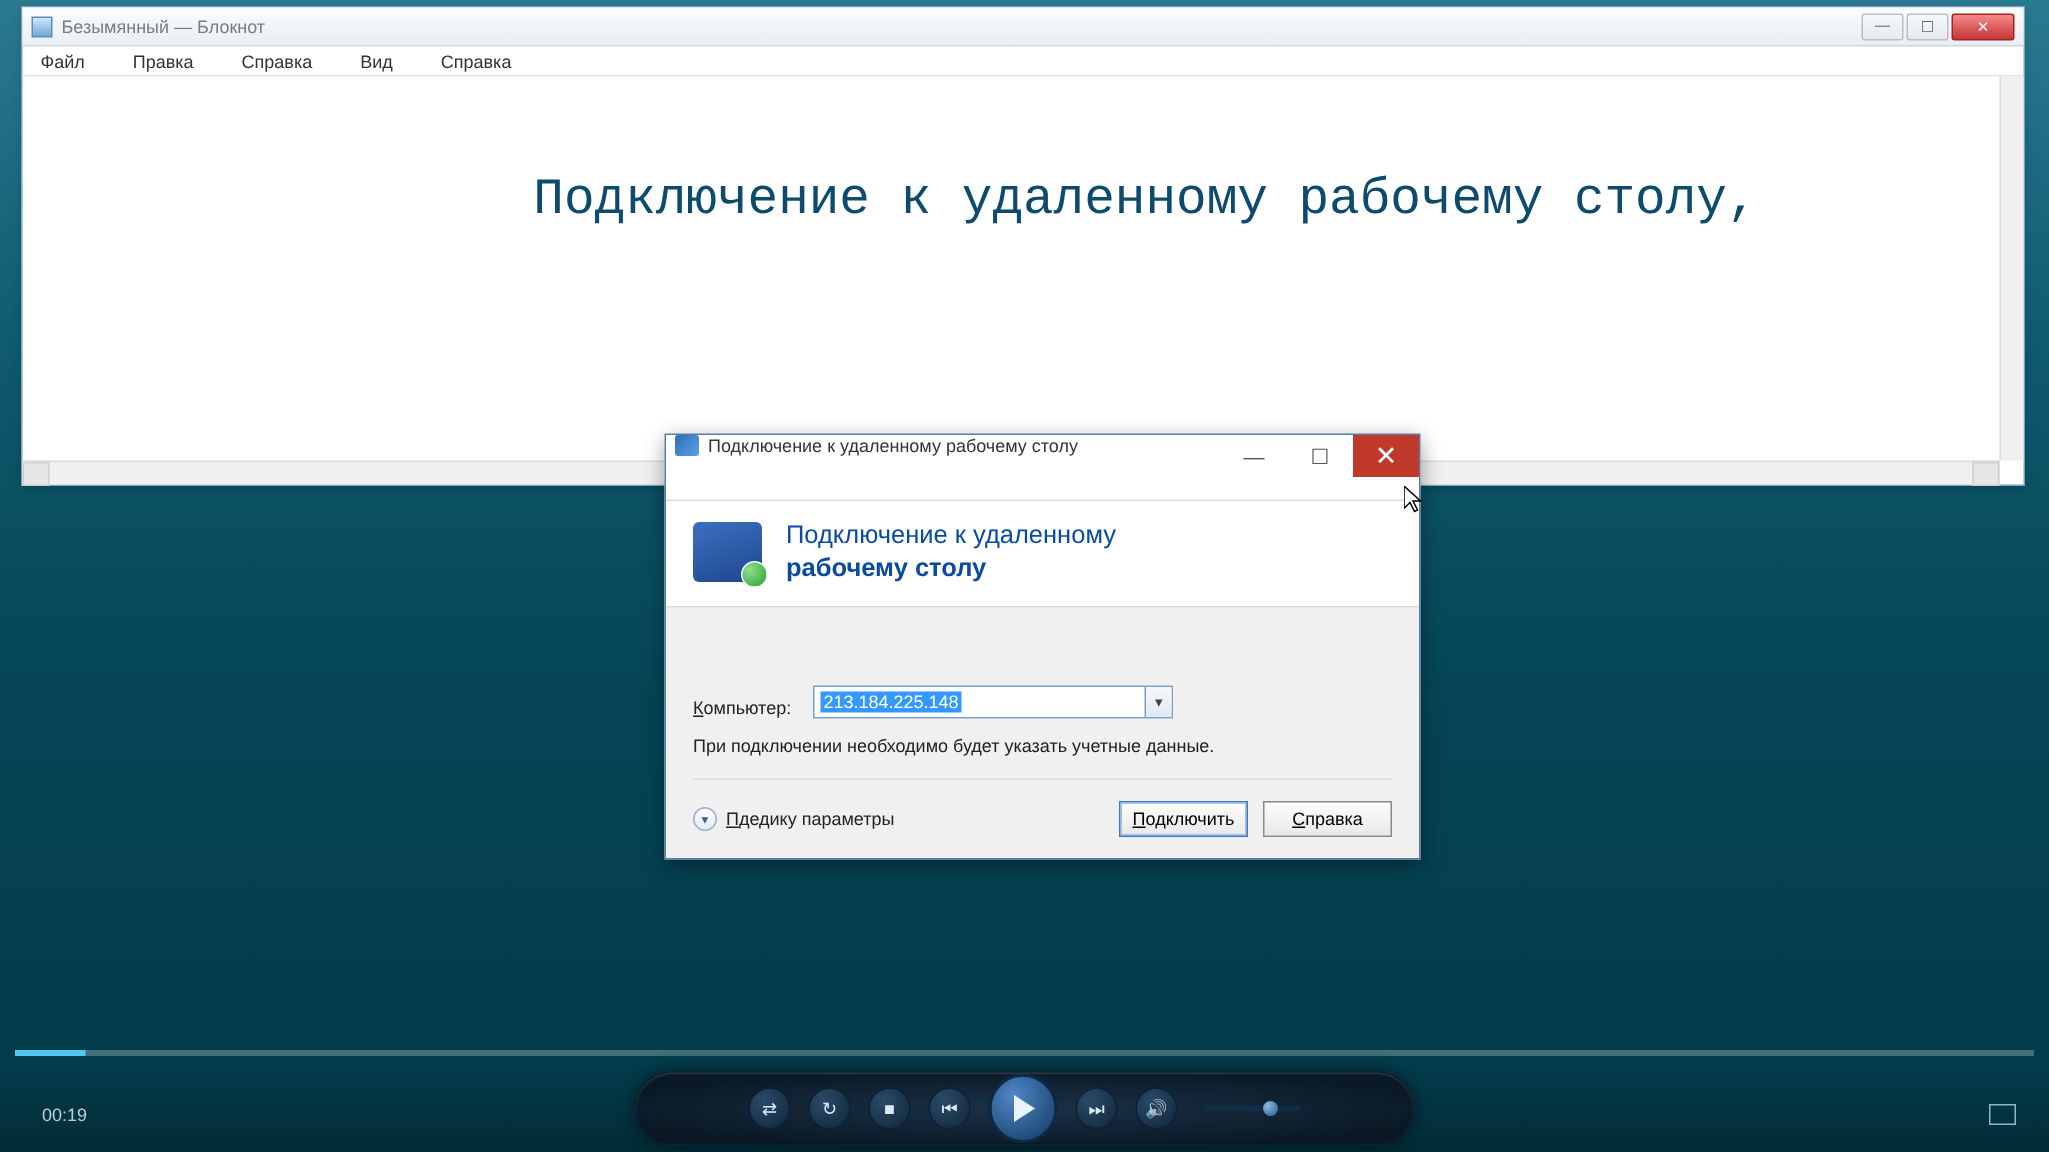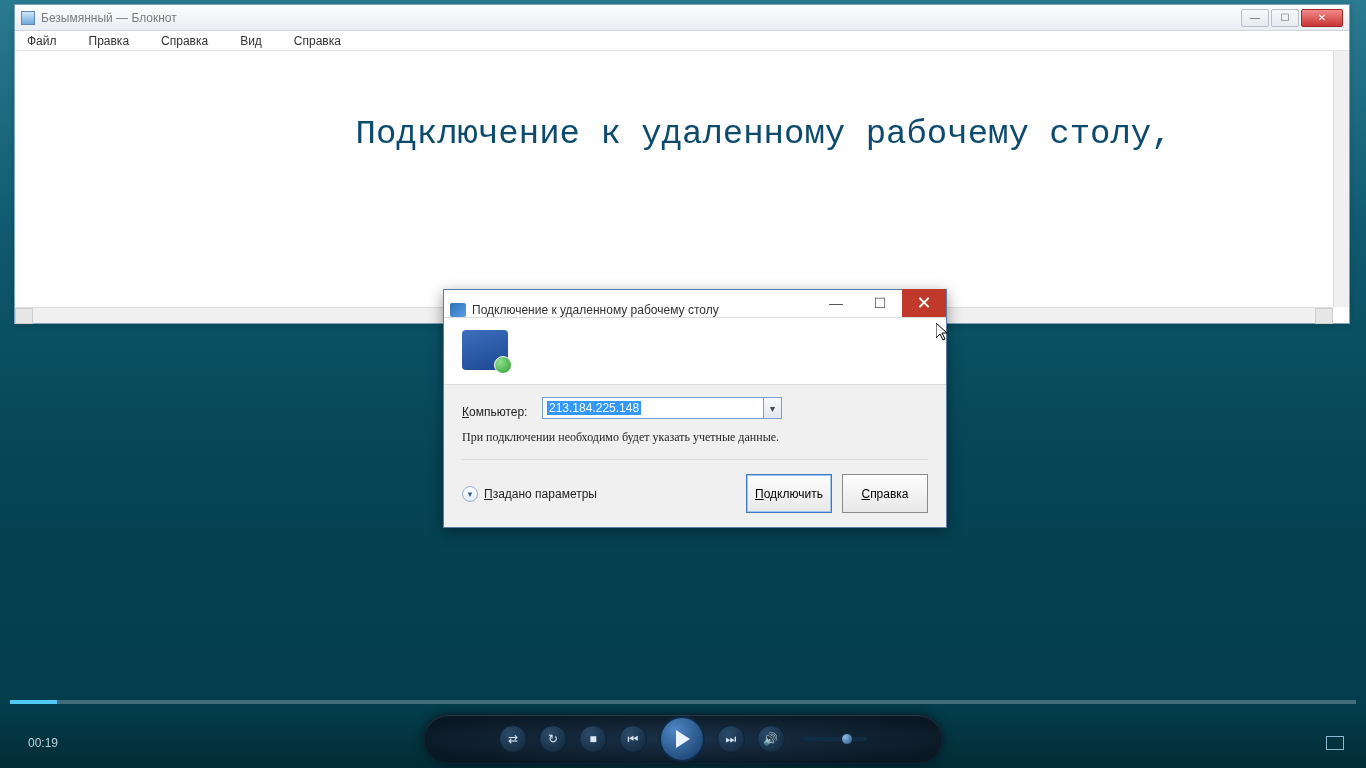--- a/index.html
+++ b/index.html
@@ -72,23 +72,23 @@
   
   .rdp {
     position: absolute;
     left: 443px; top: 289px;
     width: 504px;
     background: #f0f0f0;
     border: 1px solid #5a7ea3;
     box-shadow: 0 4px 14px rgba(0,0,0,.4);
   }
   .rdp-titlebar {
-    height: 28px;
+    height: 44px;
     background: #ffffff;
-    display: flex; align-items: flex-end;
+    display: flex; align-items: flex-start;
     padding-left: 6px;
     font-size: 12px; color: #333;
     border-bottom: 1px solid #dcdcdc;
   }
   .rdp-titlebar .rdp-icon {
     width: 16px; height: 14px;
     background: linear-gradient(135deg, #2f6eb5, #5ba1e6);
     border-radius: 2px;
     margin-right: 6px;
     position: relative;
@@ -128,43 +128,44 @@
   .rdp-row label { width: 80px; }
   .rdp-row label u { text-decoration: underline; }
   .rdp-combo {
     flex: 0 0 240px;
     height: 22px;
     border: 1px solid #7a9ecd;
     background: #fff;
     display: flex; align-items: center;
     padding: 0 4px;
     position: relative;
+    margin-top: 40px;
   }
   .rdp-combo .sel { background: #3399ff; color: #fff; padding: 0 2px; font-size: 12px; }
   .rdp-combo .dd {
     position: absolute; right: 0; top: 0; bottom: 0; width: 18px;
     border-left: 1px solid #7a9ecd;
     display:flex; align-items:center; justify-content:center;
     color:#444; font-size:10px;
     background: linear-gradient(#f6f8fb,#e2e8ef);
   }
-  .rdp-note { font-size: 12px; color: #222; line-height: 16px; margin: 6px 0 14px 0; font-family: Liberation Serif, serif; }
+  .rdp-note { font-size: 12px; color: #222; line-height: 16px; margin: 6px 0 14px 0; }
   .rdp-divider { border-top: 1px solid #dcdcdc; margin: 0 0 10px 0; }
   .rdp-footer { display:flex; align-items:center; padding: 0 18px 14px 18px; font-size:12px; }
   .rdp-expand { display:flex; align-items:center; gap:6px; color:#222; }
   .rdp-expand .chev {
     width:16px; height:16px; border:1px solid #9aafc7; border-radius:50%;
     display:flex; align-items:center; justify-content:center;
     background: linear-gradient(#fbfdff,#e5ecf3);
     font-size: 9px;
     color: #3a5f8a;
   }
   .rdp-btns { margin-left: auto; display:flex; gap:10px; }
   .rdp-btn {
-    min-width: 86px; height: 39px;
+    min-width: 86px; height: 24px;
     border: 1px solid #8a8a8a;
     background: linear-gradient(#fdfdfd,#e8e8e8);
     font-size: 12px;
     display:flex; align-items:center; justify-content:center;
     padding: 0 8px;
   }
   .rdp-btn.default { border: 1px solid #3b79c3; box-shadow: inset 0 0 0 1px #9fc4ee; }
   
   .wmp-seek {
     position: absolute;
@@ -274,36 +275,40 @@
           <span class="cursor-arrow">
             <svg width="16" height="20">
                 <polygon points="0,0 0,15 4,11 7,17 9,16 6,10 11,10" fill="#fff" stroke="#000" stroke-width="1"></polygon>
               </svg>
           </span>
         </div>
       </div>
     </div>
     <div class="rdp-banner">
       <div class="rdp-banner-icon"></div>
+      <div class="rdp-banner-text">
+        <span>Подключение к удаленному</span><br>
+        <span class="bold">рабочему столу</span>
+      </div>
     </div>
     <div class="rdp-form">
       <div class="rdp-row">
         <label><u>К</u><span>омпьютер:</span></label>
         <div class="rdp-combo">
           <span class="sel">213.184.225.148</span>
           <span class="dd">▾</span>
         </div>
       </div>
       <div class="rdp-note">При подключении необходимо будет указать учетные данные.</div>
       <div class="rdp-divider"></div>
     </div>
     <div class="rdp-footer">
       <div class="rdp-expand">
         <span class="chev">▾</span>
-        <span><u>П</u><span>задано параметры</span></span>
+        <span><u>П</u><span>дедику параметры</span></span>
       </div>
       <div class="rdp-btns">
         <div class="rdp-btn default">
             <span><u>П</u><span>одключить</span></span>
           </div>
         <div class="rdp-btn">
             <span><u>С</u><span>правка</span></span>
           </div>
       </div>
     </div>

